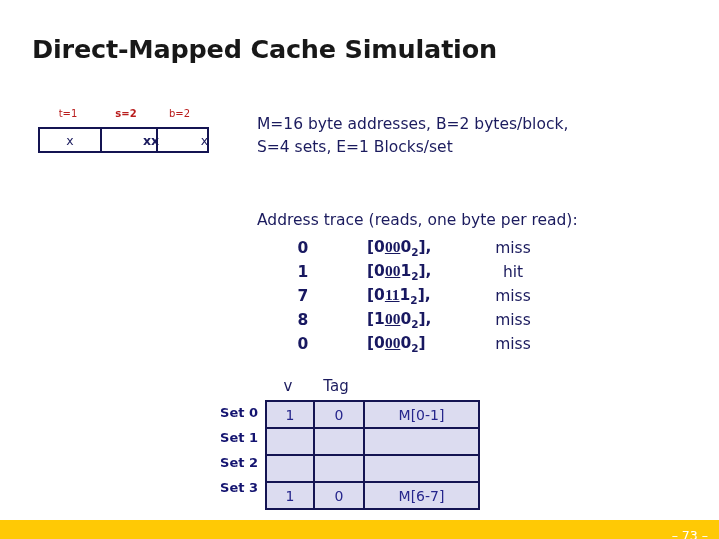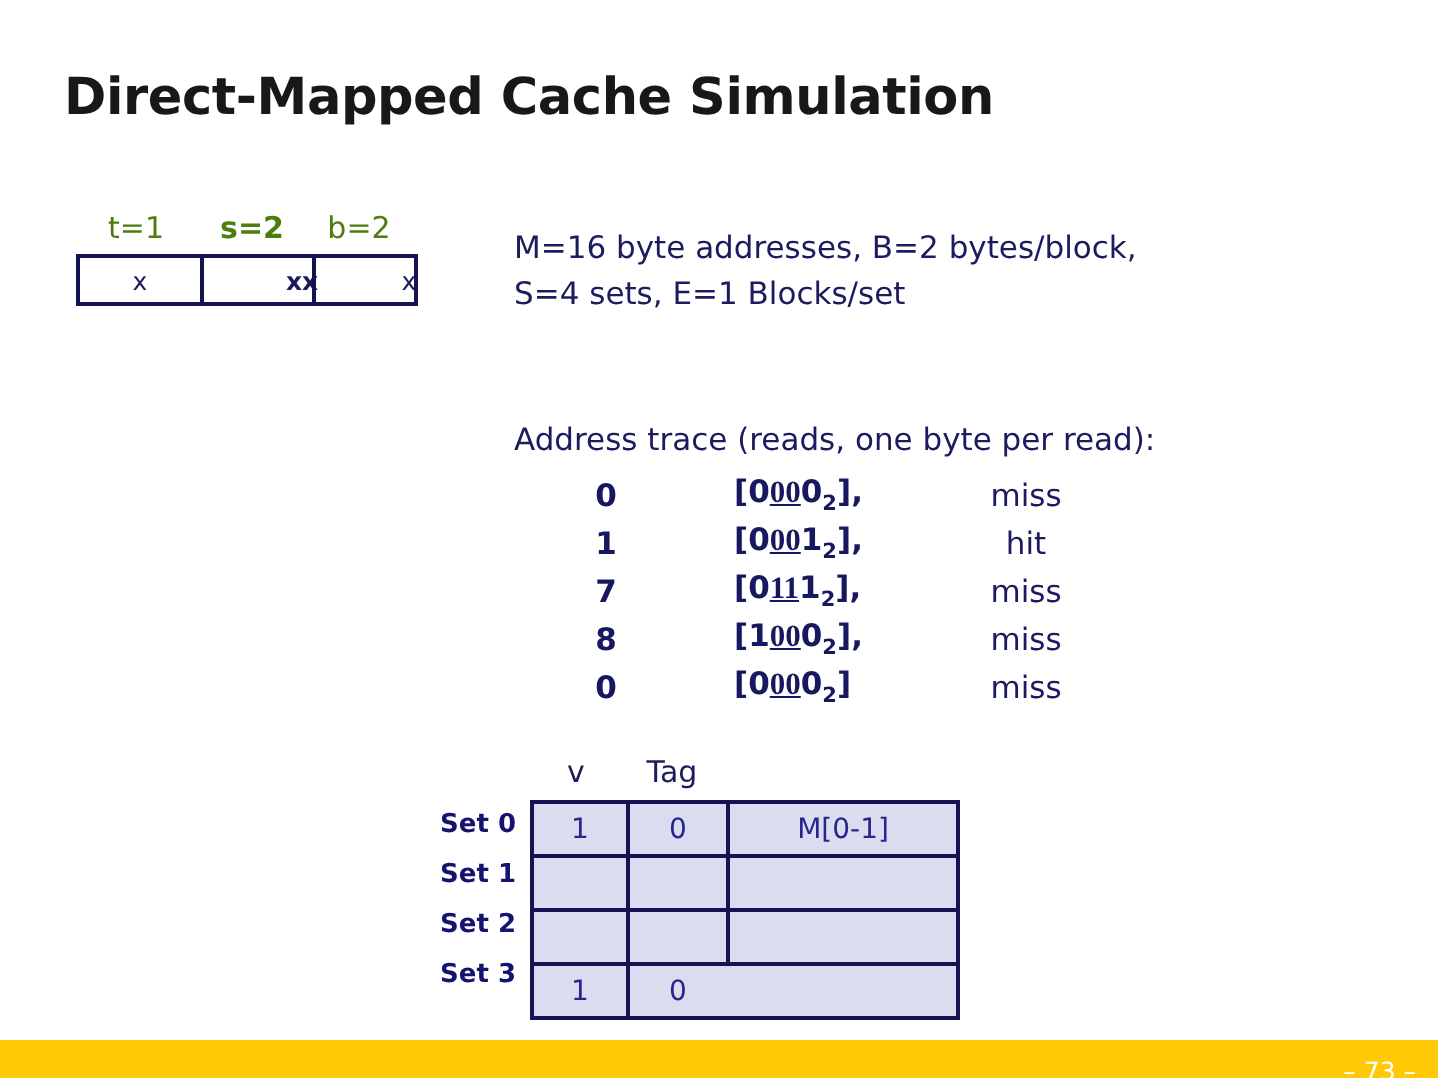--- a/index.html
+++ b/index.html
@@ -37,22 +37,22 @@
     left: 38px;
     top: 105px;
   }
   #bitfield .labels {
     display: flex;
     height: 22px;
     align-items: flex-start;
   }
   #bitfield .labels div {
     text-align: center;
-    font-size: 15px;
-    color: #4d7c0f;
+    font-size: 10px;
+    color: #b91c1c;
     line-height: 18px;
   }
   #bitfield .cells {
     display: flex;
     border: 2.5px solid #141452;
     box-sizing: border-box;
     height: 26px;
   }
   #bitfield .cells div {
     display: flex;
@@ -292,20 +292,21 @@
           <div class="col-block"></div>
         </div>
         <div class="row">
           <div class="col-v"></div>
           <div class="col-tag"></div>
           <div class="col-block"></div>
         </div>
         <div class="row">
           <div class="col-v">1</div>
           <div class="col-tag">0</div>
+          <div class="col-block">M[6-7]</div>
         </div>
       </div>
     </div>
   </div>
 
   <div id="footer-bar">
     <div id="page-number">– 73 –</div>
   </div>
 
 </div>

